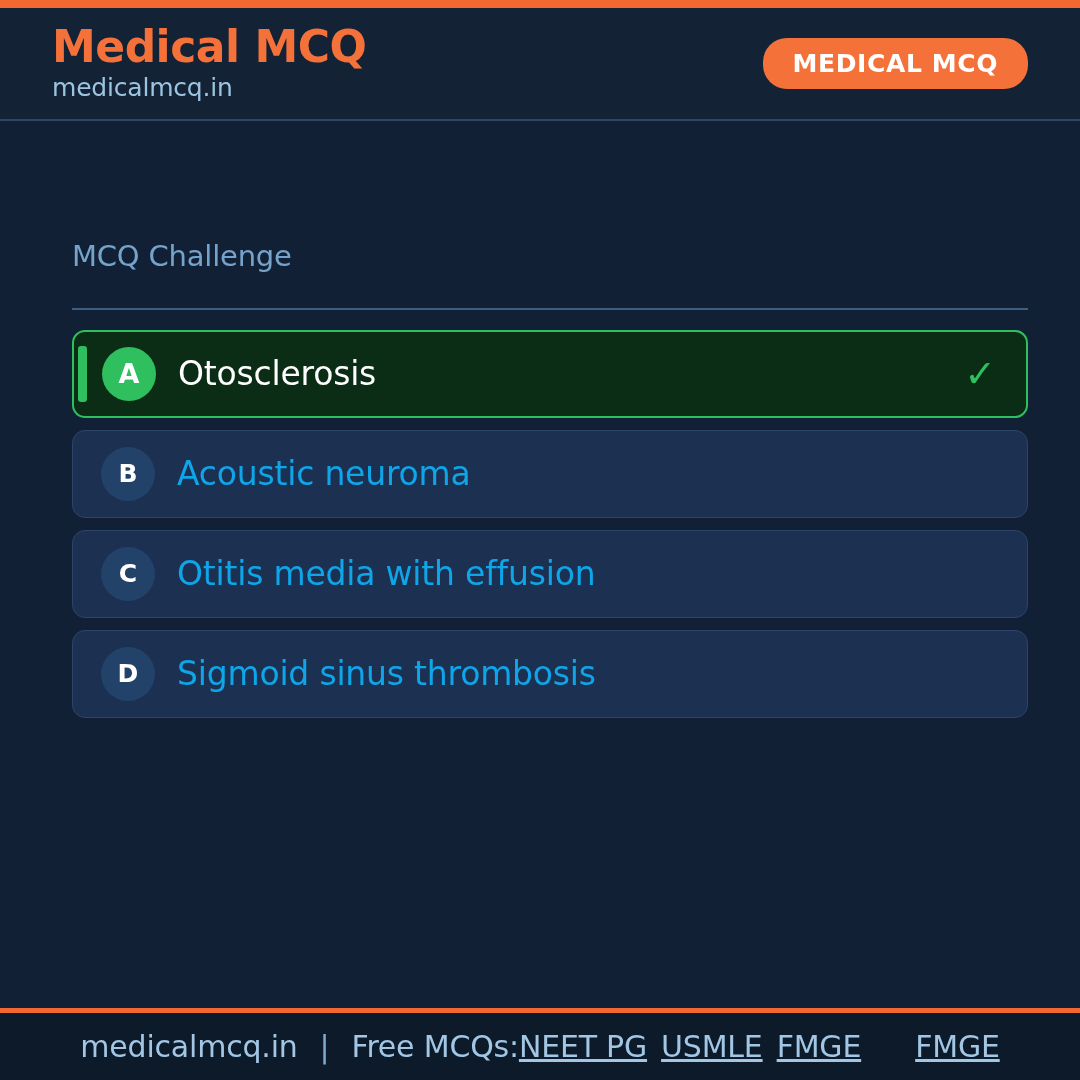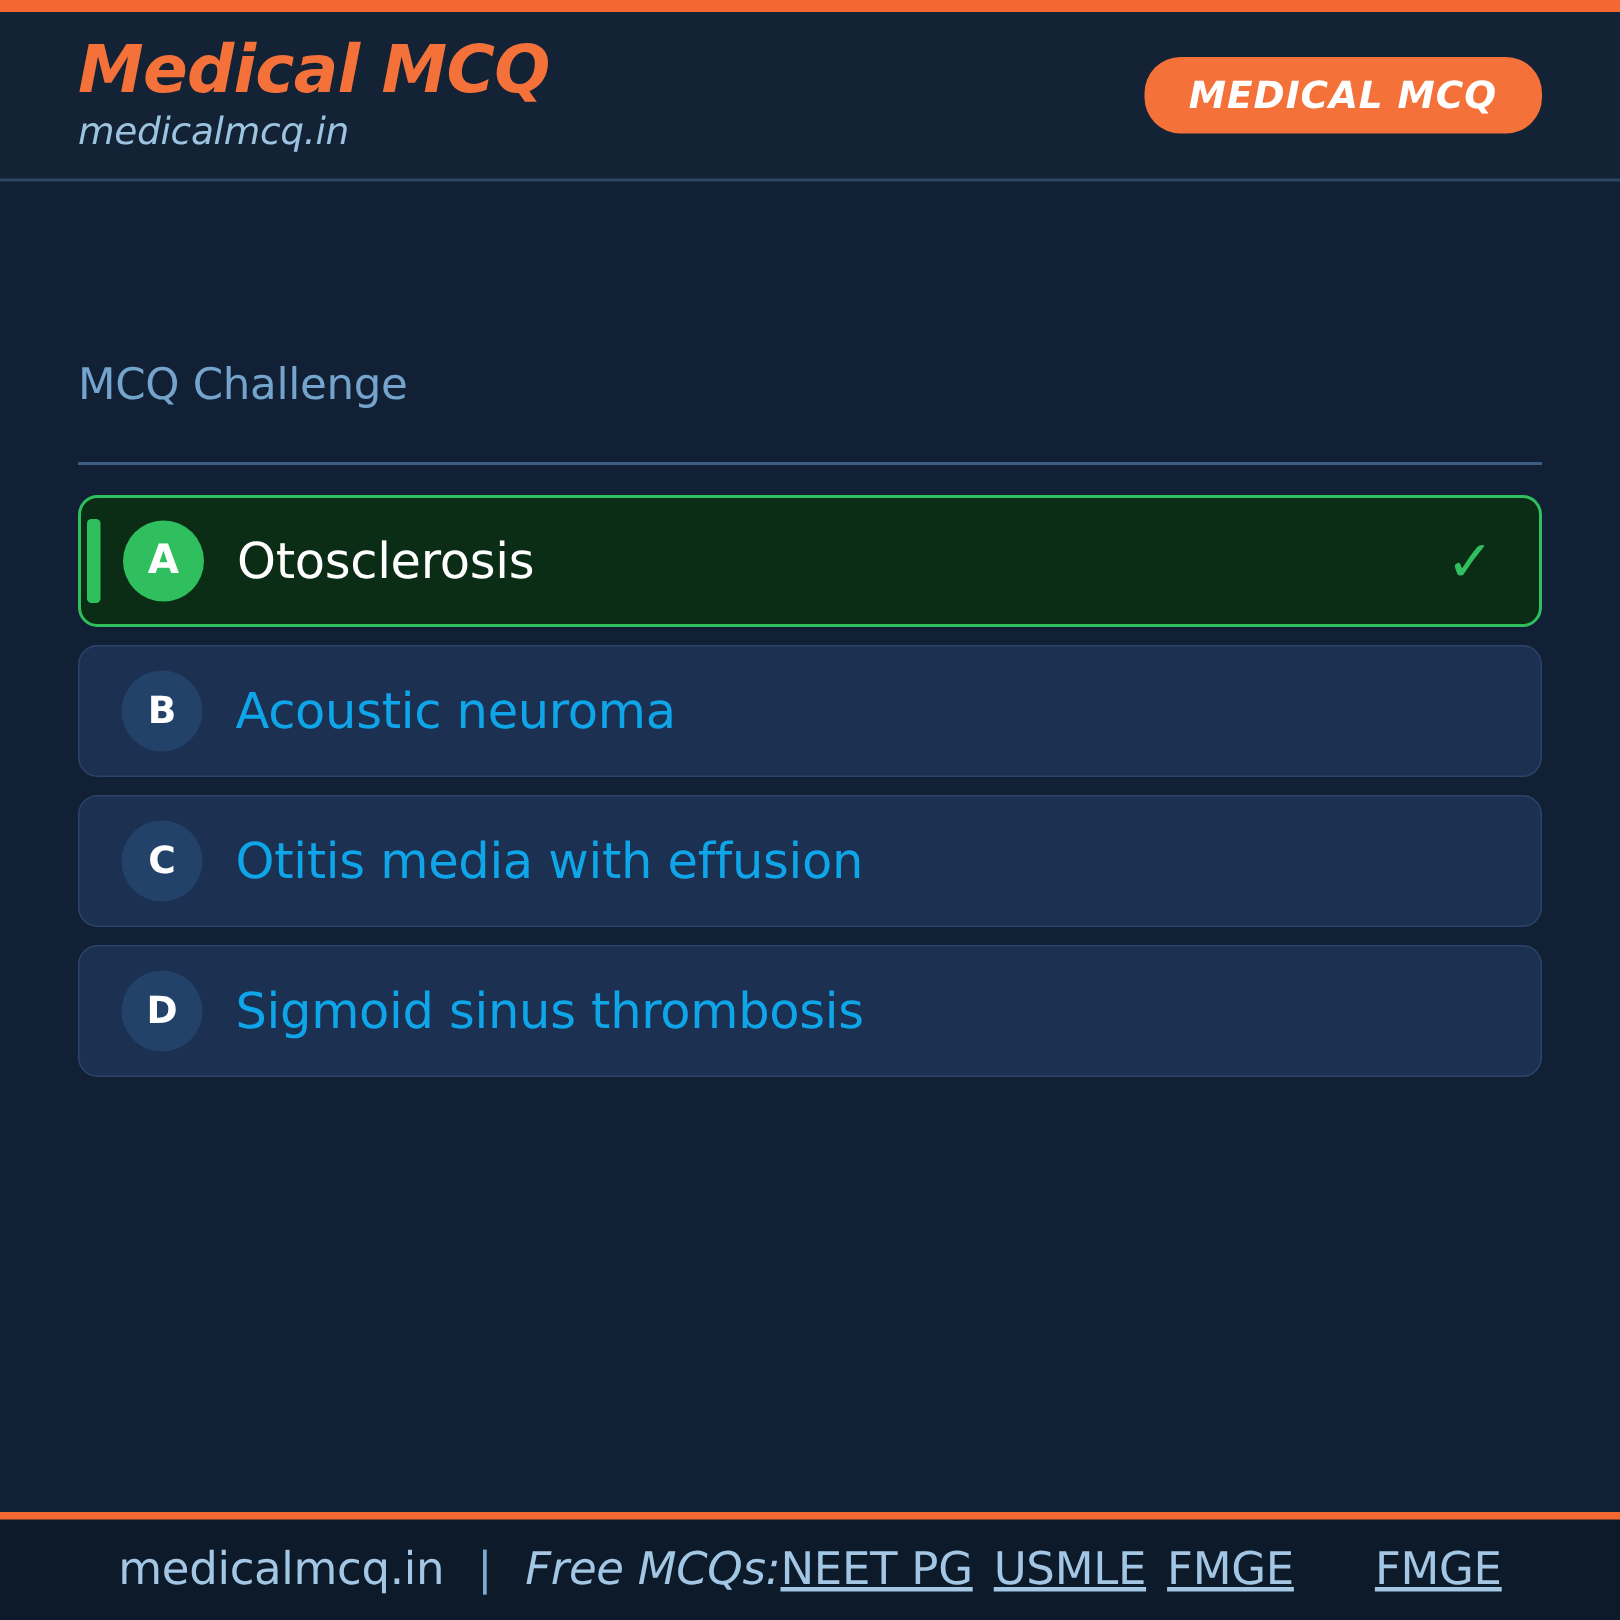--- a/index.html
+++ b/index.html
@@ -38,21 +38,20 @@
     flex: 0 0 auto;
     height: 113px;
     background: #132235;
     border-bottom: 2px solid #2A4straight;
     border-bottom: 2px solid #2B4766;
     display: flex;
     align-items: center;
     justify-content: space-between;
     padding: 0 52px 0 52px;
     position: relative;
-    font-style: italic;
   }
 
   .brand {
     display: flex;
     flex-direction: column;
     justify-content: center;
     gap: 2px;
   }
 
   .brand-title {
@@ -79,21 +78,21 @@
     letter-spacing: 0.6px;
     padding: 12px 30px;
     border-radius: 24px;
     white-space: nowrap;
     line-height: 1.1;
   }
 
   
   .main {
     flex: 1 1 auto;
-    padding: 118px 52px 0 52px;
+    padding: 118px 52px 0 72px;
     display: flex;
     flex-direction: column;
     min-height: 0;
   }
 
   .kicker {
     font-size: 29px;
     color: #74A3CC;
     font-weight: normal;
     letter-spacing: -0.2px;
@@ -223,21 +222,21 @@
     display: flex;
     align-items: baseline;
     font-size: 30px;
     color: #A2C6E4;
     letter-spacing: -0.2px;
     line-height: 1;
   }
 
   .footer-site { margin-right: 22px; }
   .footer-sep  { margin-right: 22px; color: #7FAACD; }
-  .footer-label{ margin-right: 0; font-style: italic; }
+  .footer-label{ margin-right: 0; }
   .footer-exam { margin-right: 14px; text-decoration: underline; }
   .footer-exam:last-child { margin-right: 0; margin-left: 40px; }
 </style>
 </head>
 <body>
 
 <div class="page">
 
   <div class="top-bar"></div>
 

